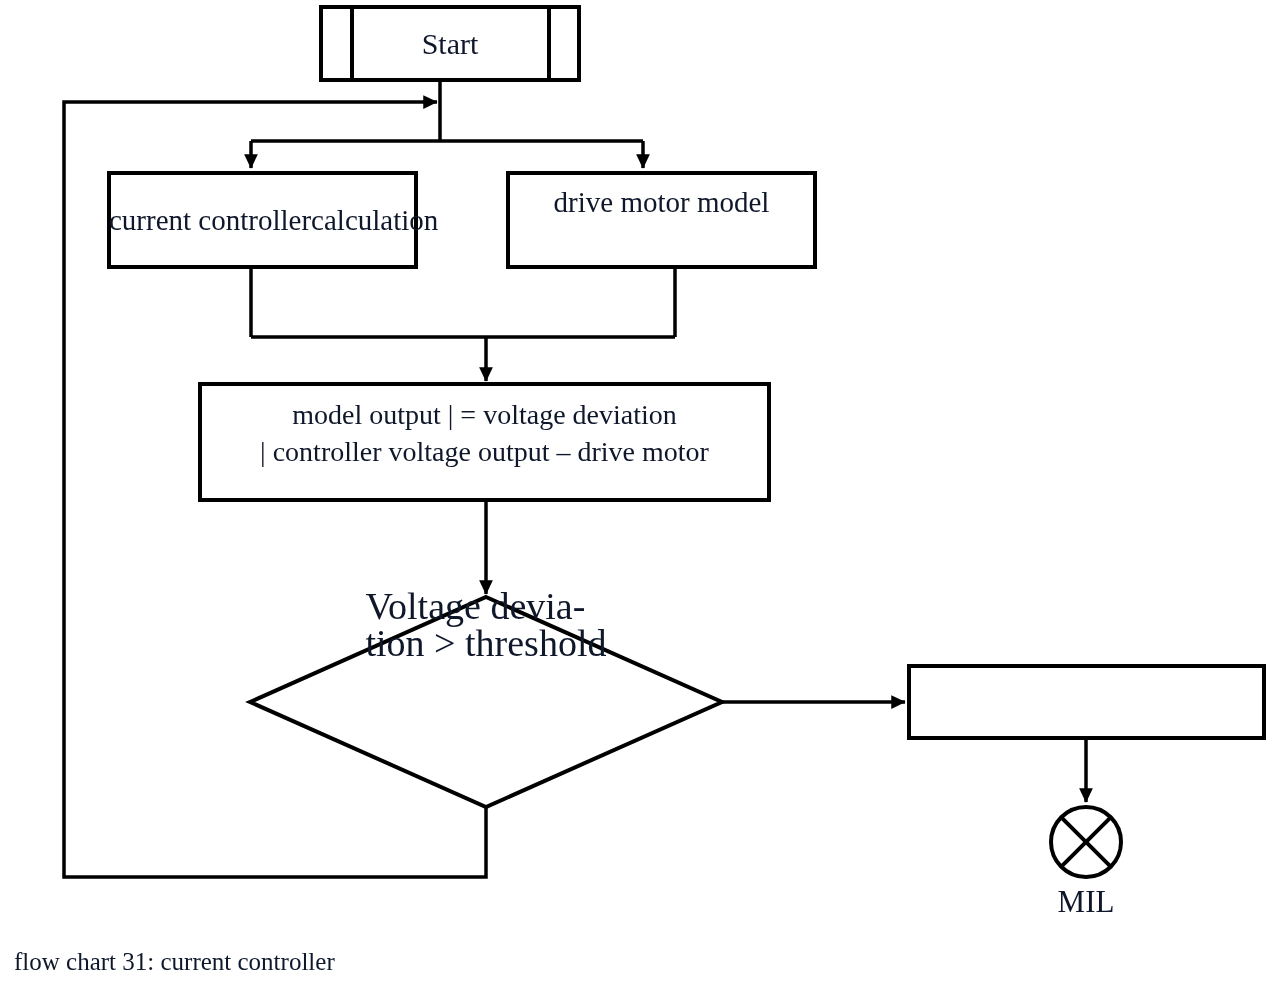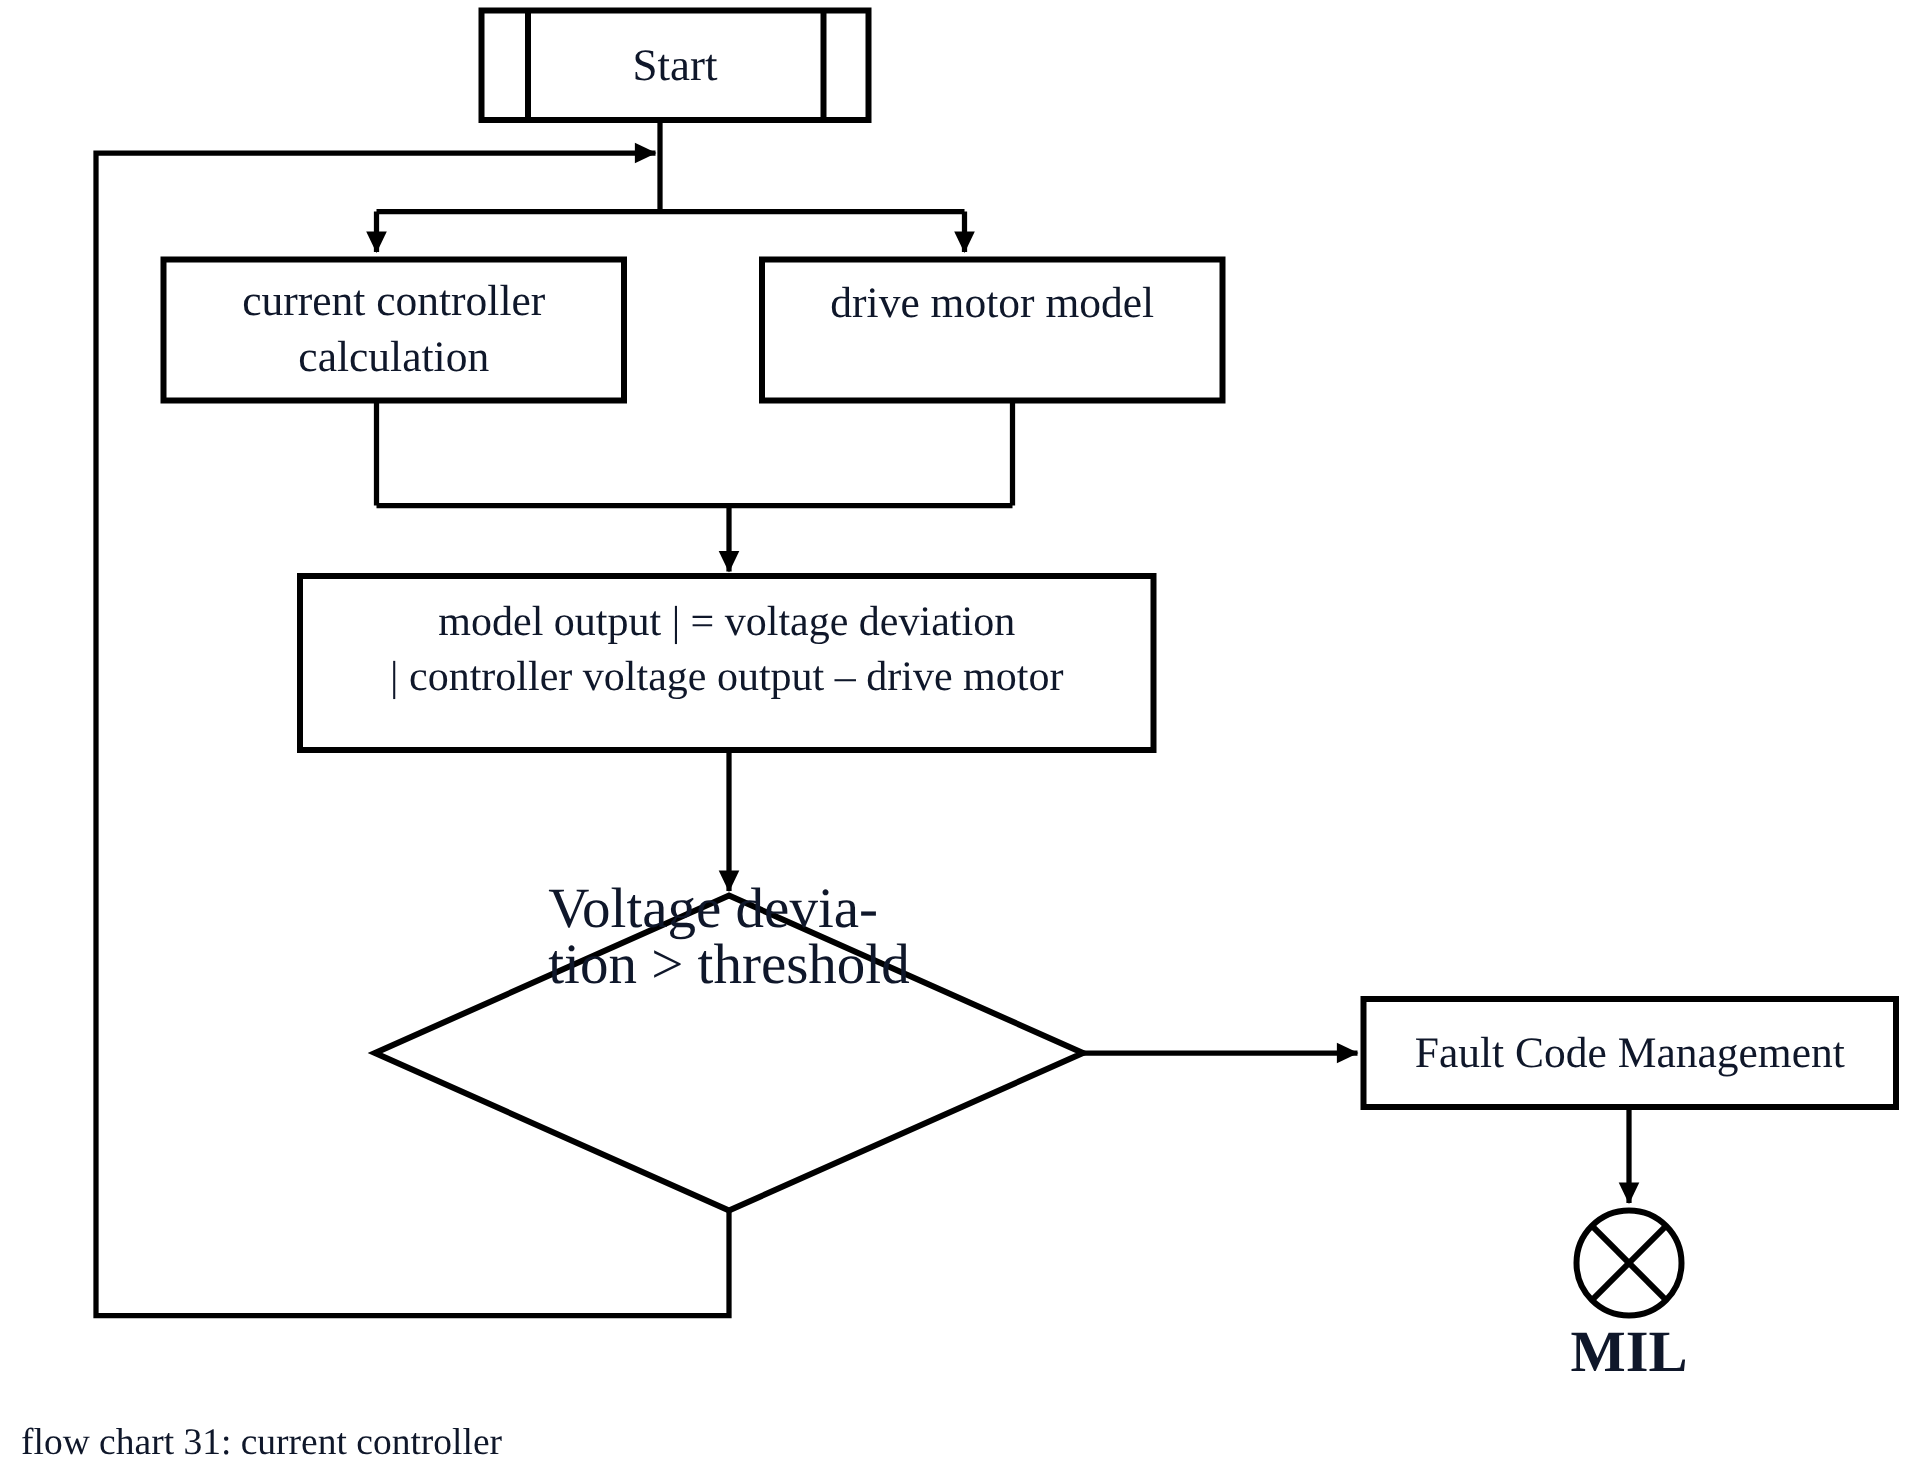--- a/index.html
+++ b/index.html
@@ -48,21 +48,21 @@
     text-align: center;
     white-space: nowrap;
   }
   .lbl-start {
     left: 321px; top: 7px; width: 258px; height: 73px;
     display: flex; align-items: center; justify-content: center;
     font-size: 30px;
   }
   .lbl-cc {
     left: 109px; top: 173px; width: 307px; height: 94px;
-    display: flex; flex-direction: column; align-items: center; justify-content: center;
+    display: flex; flex-direction: row; align-items: center; justify-content: space-between;
     font-size: 29px; line-height: 37px;
   }
   .lbl-dm {
     left: 508px; top: 173px; width: 307px;
     padding-top: 11px;
     font-size: 29px; line-height: 37px;
   }
   .lbl-vd {
     left: 200px; top: 384px; width: 569px;
     padding-top: 12px;
@@ -77,21 +77,21 @@
     text-align: left;
     transform: translateY(-9px);
   }
   .lbl-fcm {
     left: 909px; top: 666px; width: 355px; height: 72px;
     display: flex; align-items: center; justify-content: center;
     font-size: 29px;
   }
   .lbl-mil {
     left: 1026px; top: 884px; width: 120px;
-    font-size: 39px; line-height: 36px; font-weight: bold;
+    font-size: 31px; line-height: 36px;
   }
   .lbl-caption {
     left: 14px; top: 946px;
     font-size: 25px; font-weight: normal; line-height: 32px;
     text-align: left;
   }
 </style>
 </head>
 <body>
 
@@ -149,19 +149,18 @@
     <div>| controller voltage output – drive motor</div>
   </div>
 
   <div class="label lbl-dec">
     <div class="dec-inner">
       <div>Voltage devia-</div>
       <div>tion &gt; threshold</div>
     </div>
   </div>
 
-  <div class="label lbl-fcm">Fault Code Management</div>
 
   <div class="label lbl-mil">MIL</div>
 
   <div class="label lbl-caption">flow chart 31: current controller</div>
 
 </div>
 
 </body></html>

